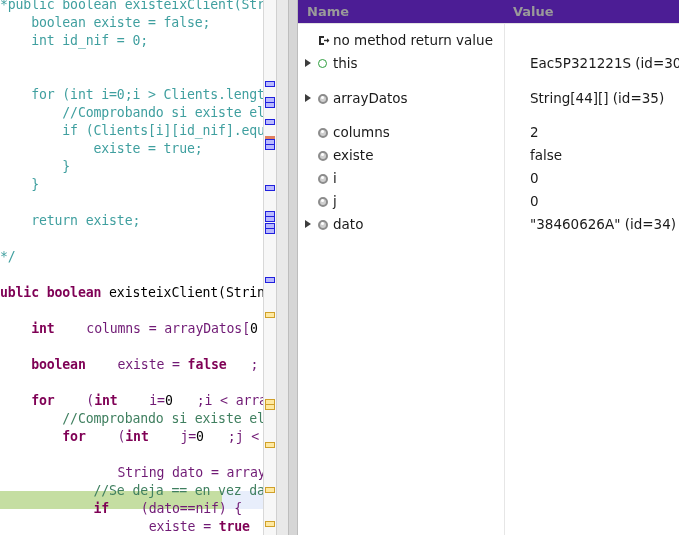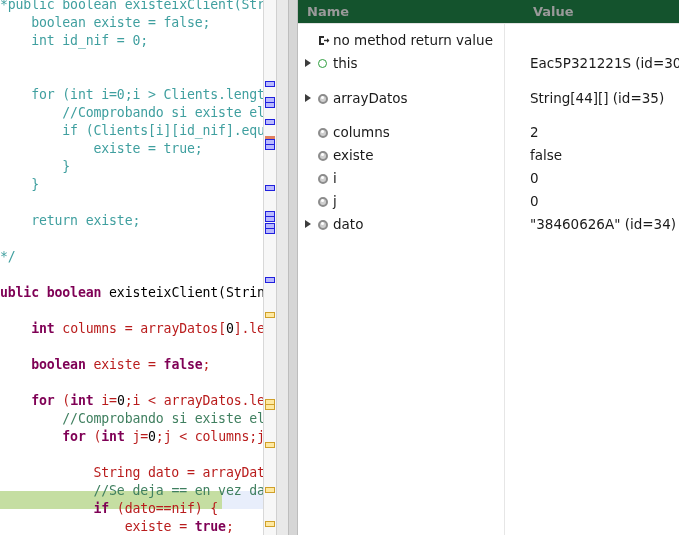--- a/index.html
+++ b/index.html
@@ -60,21 +60,21 @@
   .line-hl-blue {
     position: absolute;
     height: 18px;
     background: #e8eefb;
   }
   
   .kw   { color: #7f0055; font-weight: bold; }
   .cmt  { color: #3f7f5f; }
   .cmt-block { color: #3f9f9f; }
   .plain{ color: #000000; }
-  .local{ color: #b91c1c; }
+  .local{ color: #701a75; margin-left: 24px; }
 
   
   .overview-ruler {
     position: absolute;
     right: 12px;
     top: 0;
     width: 12px;
     height: 535px;
     background: #f7f7f7;
     border-left: 1px solid #d8d8d8;
@@ -153,36 +153,36 @@
   .vars-pane {
     position: relative;
     flex: 1 1 auto;
     height: 535px;
     background: #ffffff;
     overflow: hidden;
   }
   .vars-header {
     position: relative;
     height: 23px;
-    background: #14532d;
+    background: #4c1d95;
     border-bottom: 1px solid #e3e3e3;
   }
   .vars-header .col-head {
     position: absolute;
     top: 0;
     height: 23px;
     line-height: 23px;
     color: #9a9a9a;
     font-family: "DejaVu Sans", sans-serif;
     font-size: 13px;
     font-weight: bold;
     white-space: nowrap;
   }
   .col-head-name { left: 9px; }
-  .col-head-value { left: 215px; margin-left: 20px; }
+  .col-head-value { left: 215px; }
   .col-divider {
     position: absolute;
     left: 206px;
     top: 0;
     width: 1px;
     height: 535px;
     background: #e6e6e6;
   }
   .vars-body {
     position: relative;

